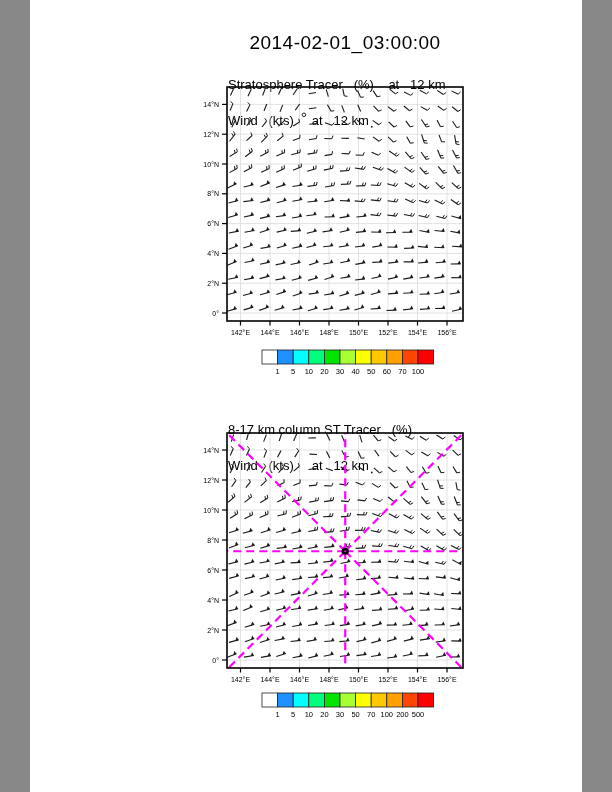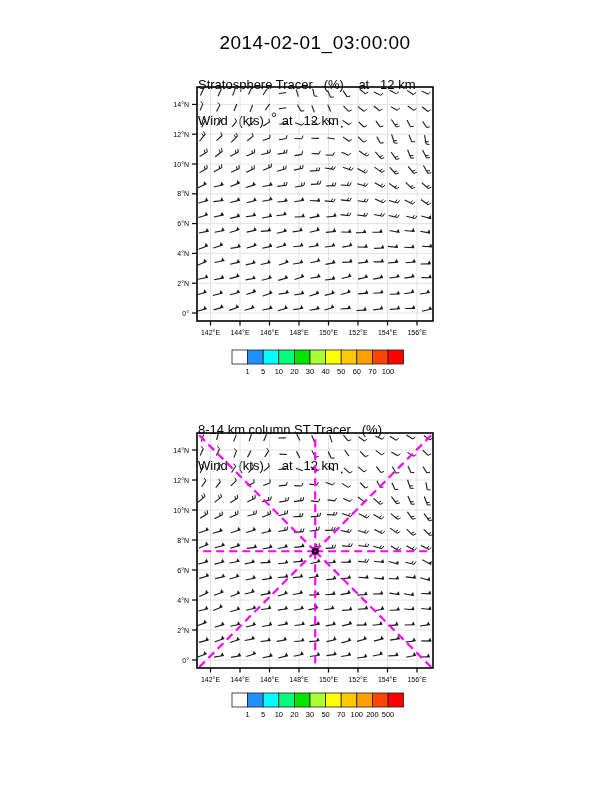--- a/index.html
+++ b/index.html
@@ -1,17 +1,17 @@
 <!DOCTYPE html>
 <html><head>
 <meta charset="utf-8">
 <style>
   html,body{margin:0;padding:0;background:#888;}
   .page{
-    position:relative;width:612px;height:792px;background:#ffffff;margin:0 auto;
+    position:relative;width:552px;height:792px;background:#ffffff;margin:0 auto;
     font-family:"Liberation Sans", sans-serif;color:#000;overflow:hidden;
   }
   .plot-title{
     position:absolute;left:167px;top:32px;width:296px;text-align:center;
     font-size:19px;letter-spacing:0.5px;white-space:pre;
   }
   .subtitle{
     position:absolute;left:198px;font-size:13px;line-height:12px;white-space:pre;
   }
   #sub1{top:55px;}
@@ -24,21 +24,21 @@
 
 <div class="page">
   <div class="plot-title">2014-02-01_03:00:00</div>
 
   <div class="subtitle" id="sub1">
     <div>Stratosphere Tracer   (%)    at   12 km</div>
     <div>Wind   (kts)     at   12 km</div>
   </div>
 
   <div class="subtitle" id="sub2">
-    <div>8-14 km column ST Tracer   (%)</div>
+    <div>8-17 km column ST Tracer   (%)</div>
     <div>Wind   (kts)     at   12 km</div>
   </div>
 
   <svg id="plot" width="612" height="792" viewBox="0 0 612 792">
       <g>
         <g>
           <line x1="210.5" y1="87" x2="210.5" y2="321" stroke="#dadada" stroke-width="0.8"></line>
           <line x1="240" y1="87" x2="240" y2="321" stroke="#dadada" stroke-width="0.8"></line>
           <line x1="269.5" y1="87" x2="269.5" y2="321" stroke="#dadada" stroke-width="0.8"></line>
           <line x1="299" y1="87" x2="299" y2="321" stroke="#dadada" stroke-width="0.8"></line>

